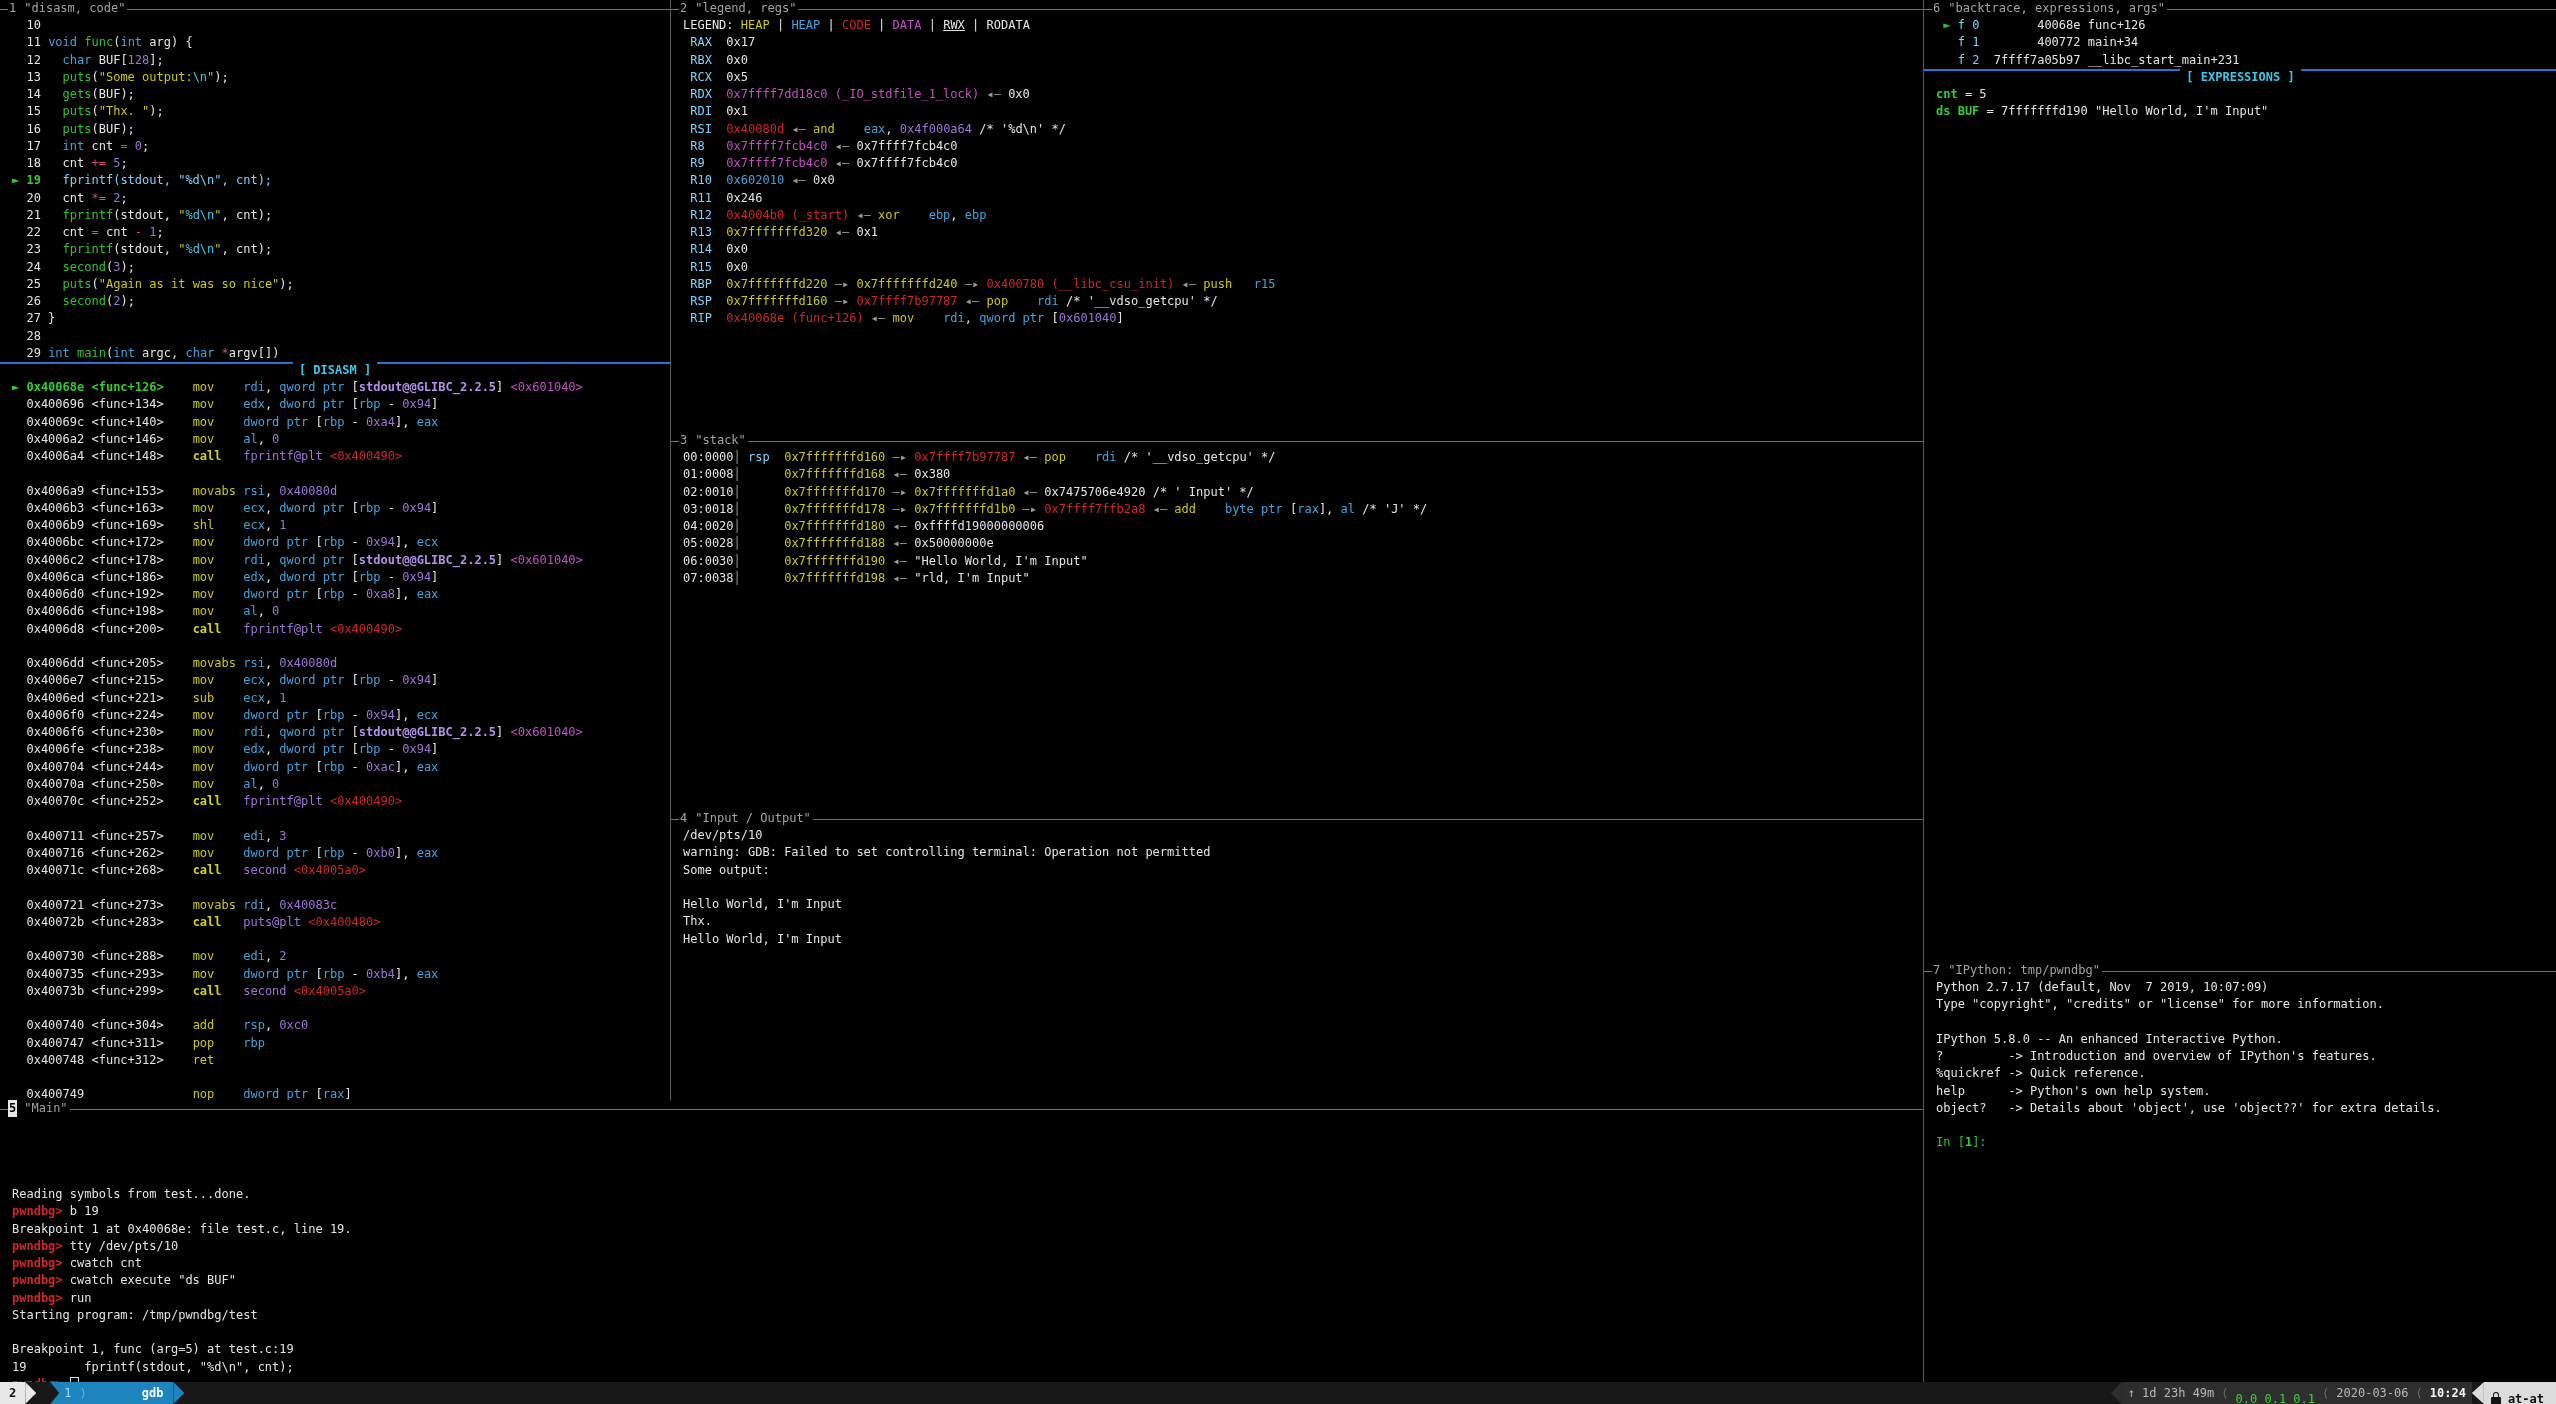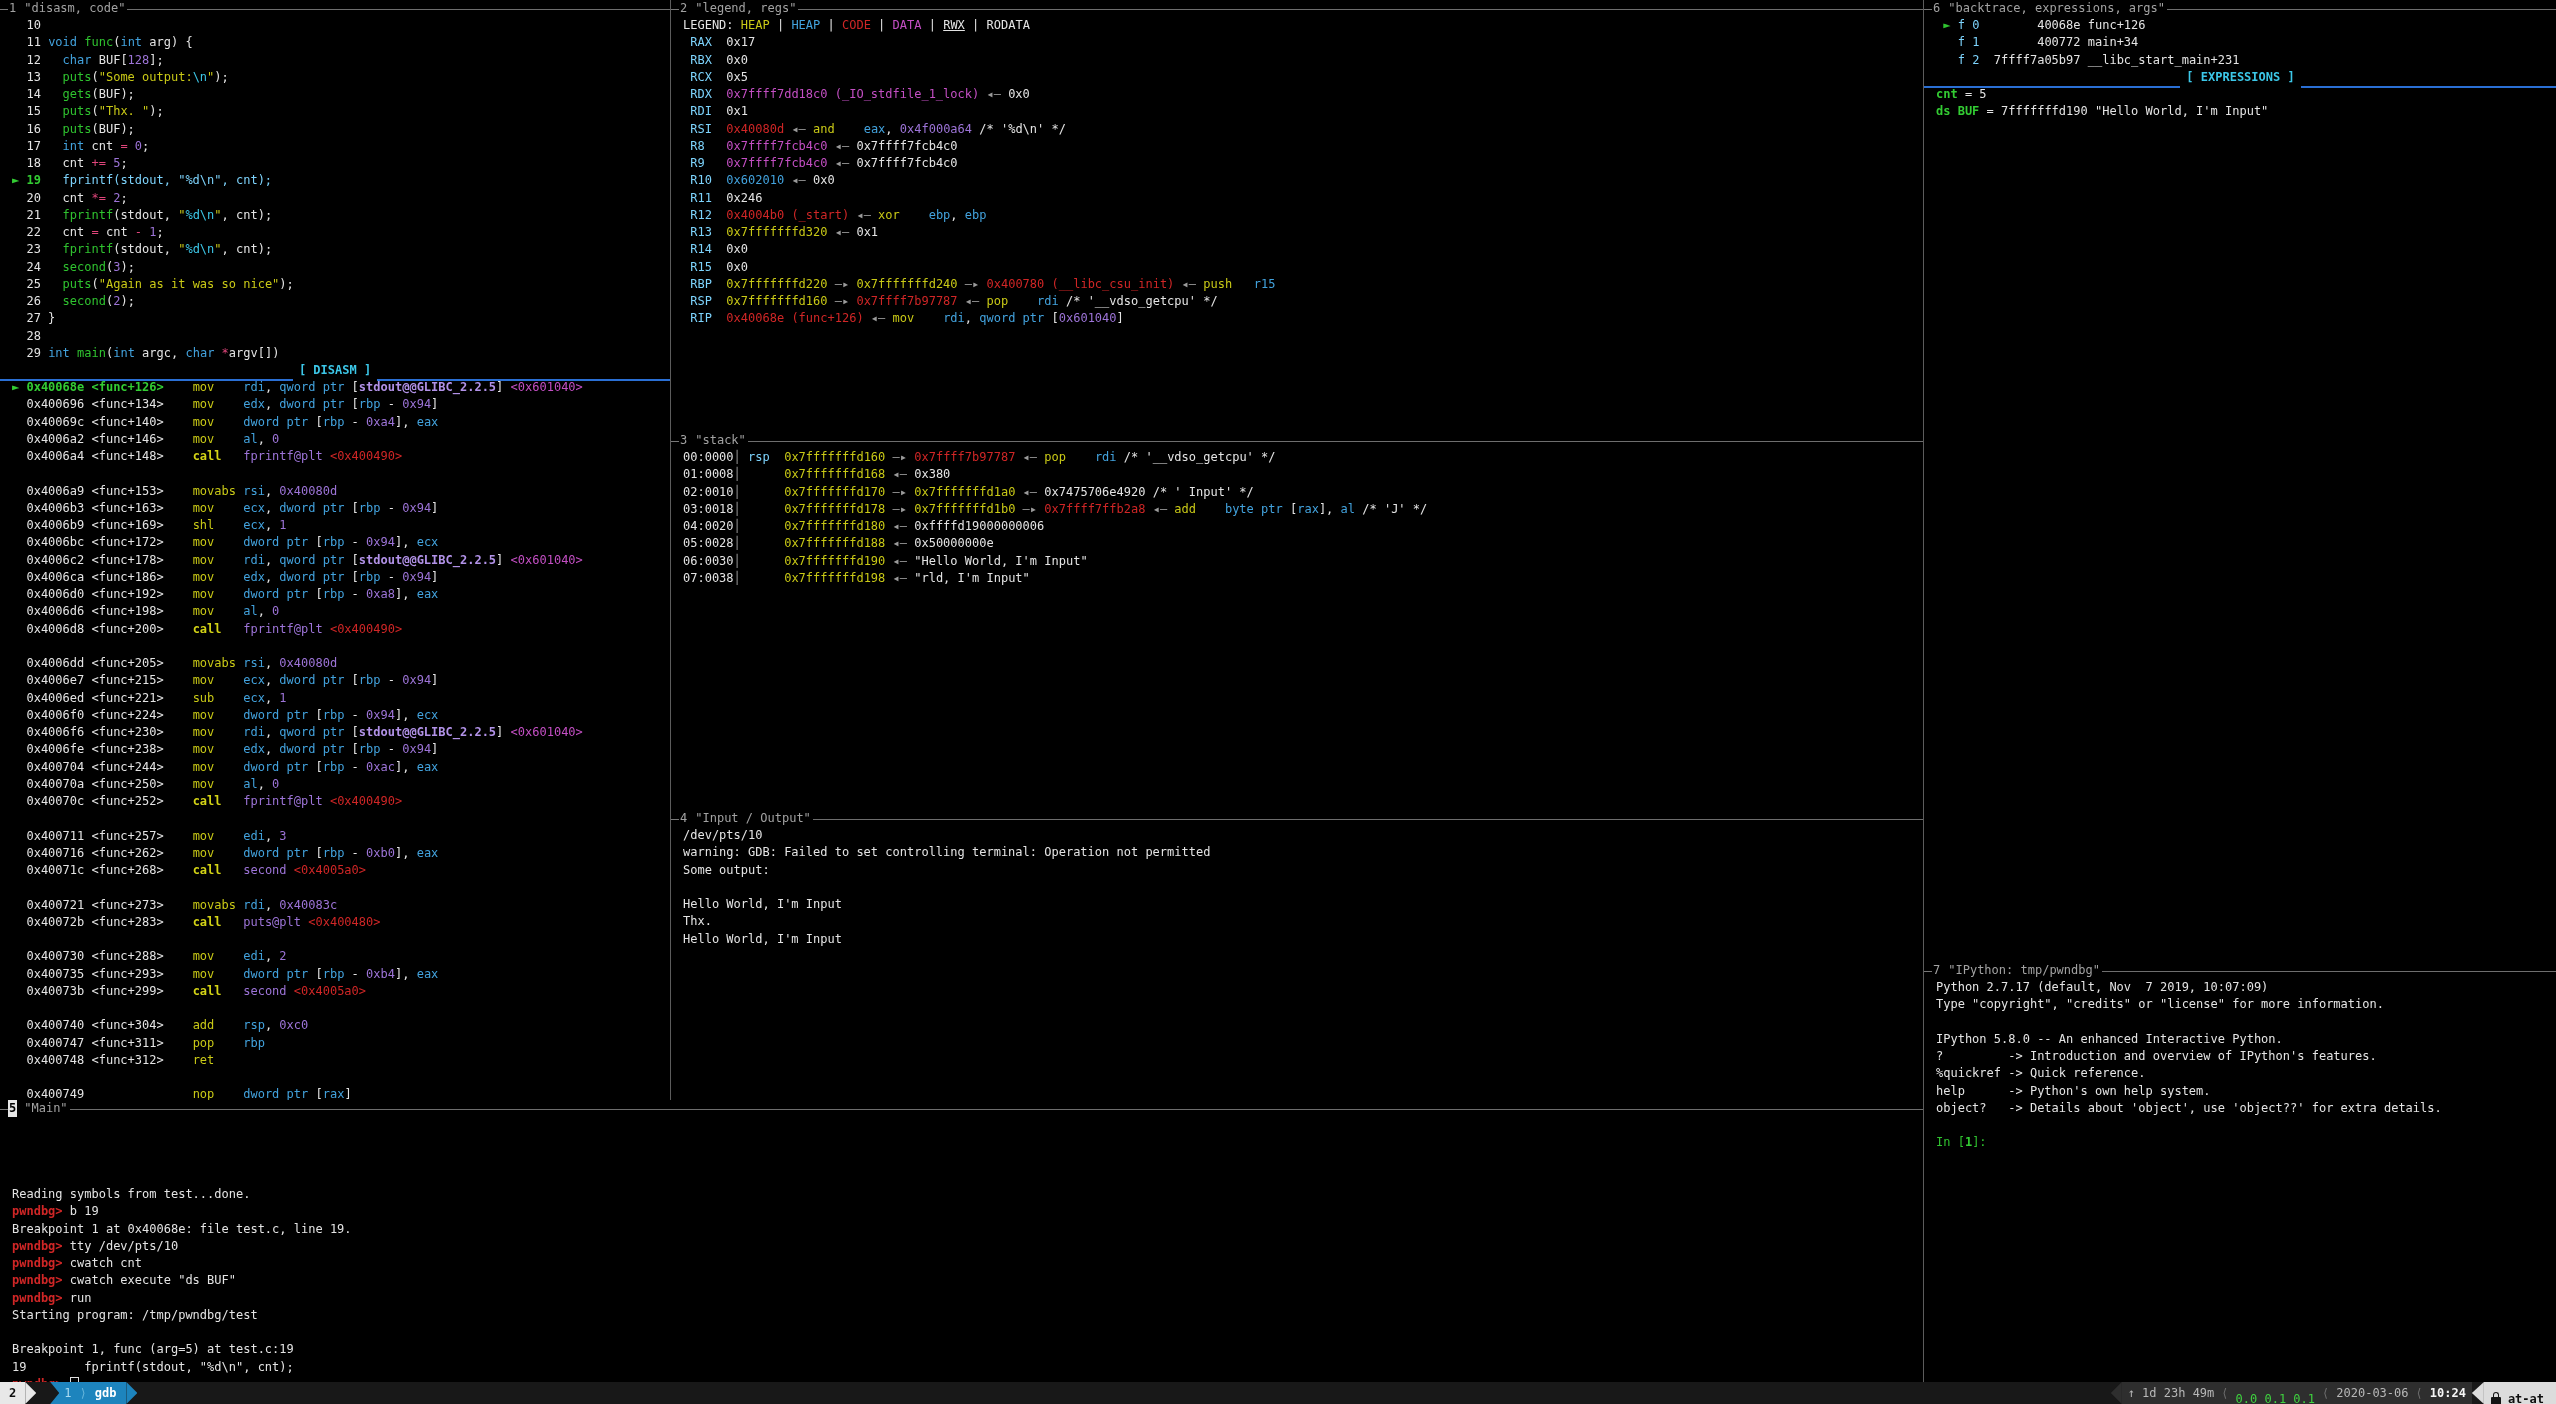--- a/index.html
+++ b/index.html
@@ -9,21 +9,21 @@
   .bl{border-left:1px solid #5c5c5c;}
   
   .ptitle{display:flex;align-items:center;height:17px;line-height:17px;color:#a2a2a2;white-space:pre;}
   .ptitle::before{content:"";width:8px;border-top:1px solid #787878;margin-top:1px;}
   .pnum{padding:0 1px;}
   .pnum.inv{background:#e6e6e6;color:#000;font-weight:bold;}
   .pname{margin-left:7px;}
   .pfill{flex:1;position:relative;margin-left:2px;}
   .pfill::before{content:"";position:absolute;left:0;right:0;top:0px;border-top:1px solid #6e6e6e;}
   
-  .csep{display:flex;align-items:flex-end;height:17px;line-height:17px;color:#3cc7e8;font-weight:bold;white-space:pre;}
+  .csep{display:flex;align-items:flex-start;height:17px;line-height:17px;color:#3cc7e8;font-weight:bold;white-space:pre;}
   .cfill{flex:1;position:relative;}
   .cfill::before{content:"";position:absolute;left:0;right:0;top:0;border-top:2px solid #2a6fd4;}
   .clbl{margin:0 6px;}
   
   .tlines{padding-left:12px;}
   .tl{white-space:pre;height:17.25px;line-height:17.25px;}
   .t-w{color:#e4e4e4}.t-wb{color:#7dd3fc;font-weight:normal}
   .t-g{color:#9a9a9a}
   .t-grn{color:#2fc32f}.t-grnb{color:#33cc33;font-weight:bold}
   .t-y{color:#c9c916}.t-yb{color:#d3d316;font-weight:bold}
@@ -41,21 +41,21 @@
   .sbL{display:flex;align-items:stretch;}
   .seg{display:flex;align-items:center;}
   .seg-session{background:#e8e8e8;color:#0d0d0d;font-weight:bold;padding:0 9px;}
   .arr{width:11px;height:22px;}
   .arr-white{background:#e8e8e8;clip-path:polygon(0 0,100% 50%,0 100%);}
   .sbgap{width:14px;}
   .seg-win{background:#1d84bd;color:#fff;padding:0 10px 0 14px;
            clip-path:polygon(0 0,9px 50%,0 100%,100% 100%,100% 0);}
   .win-num{color:#aadcf2;}
   .win-chev{color:#66b6dc;margin:0 8px;}
-  .win-name{font-weight:bold;color:#ffffff;}
+  .win-name{font-weight:bold;color:#ffffff;margin-left:47px;}
   .arr-blue{background:#1d84bd;clip-path:polygon(0 0,100% 50%,0 100%);}
   .sbR{margin-left:auto;display:flex;align-items:stretch;}
   .arr-left-dark{width:11px;height:22px;background:#2e2e2e;clip-path:polygon(100% 0,0 50%,100% 100%);}
   .seg-dark{background:#2e2e2e;color:#b8b8b8;display:flex;align-items:center;padding:0 6px;}
   .sb-sep{color:#6e6e6e;padding:0 7px;}
   .sb-load{color:#3fd23f;margin-top:12px;}
   .sb-time{color:#f6f6f6;font-weight:bold;}
   .arr-left-light{width:12px;height:22px;background:#dcdcdc;clip-path:polygon(100% 0,0 50%,100% 100%);}
   .seg-host{background:#dcdcdc;color:#0d0d0d;font-weight:bold;display:flex;align-items:center;padding:12px 12px 0 5px;}
   .lock{display:inline-block;position:relative;width:10px;height:8px;background:#141414;border-radius:1px;margin:3px 7px 0 2px;}

